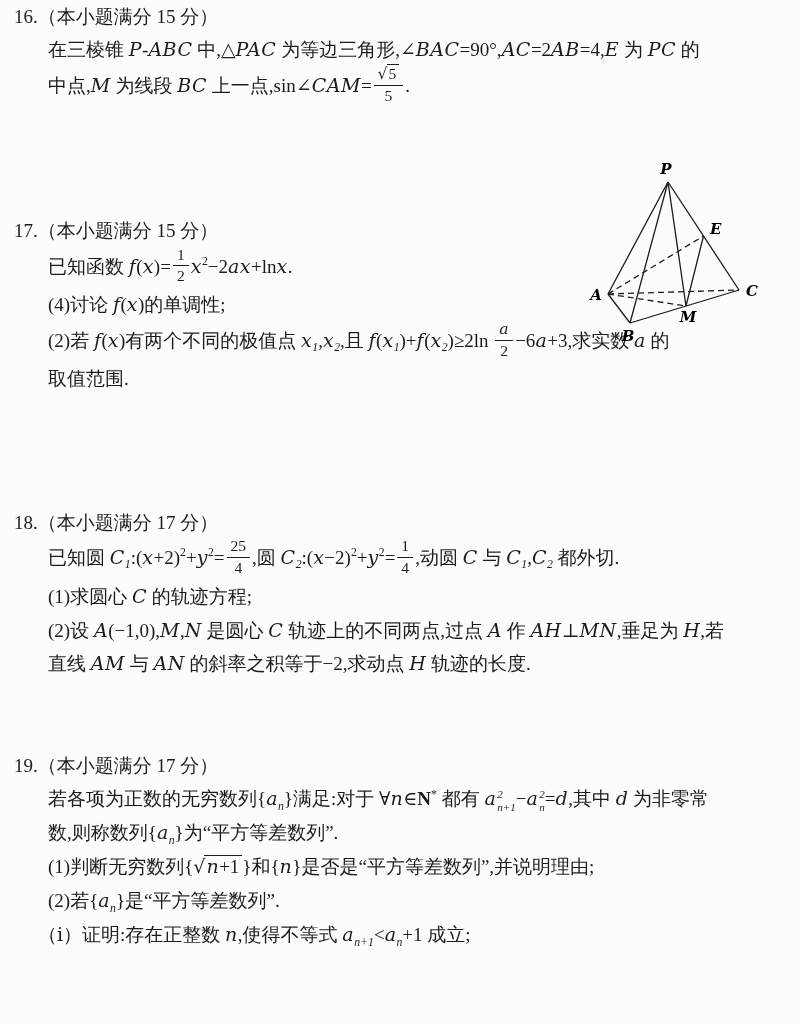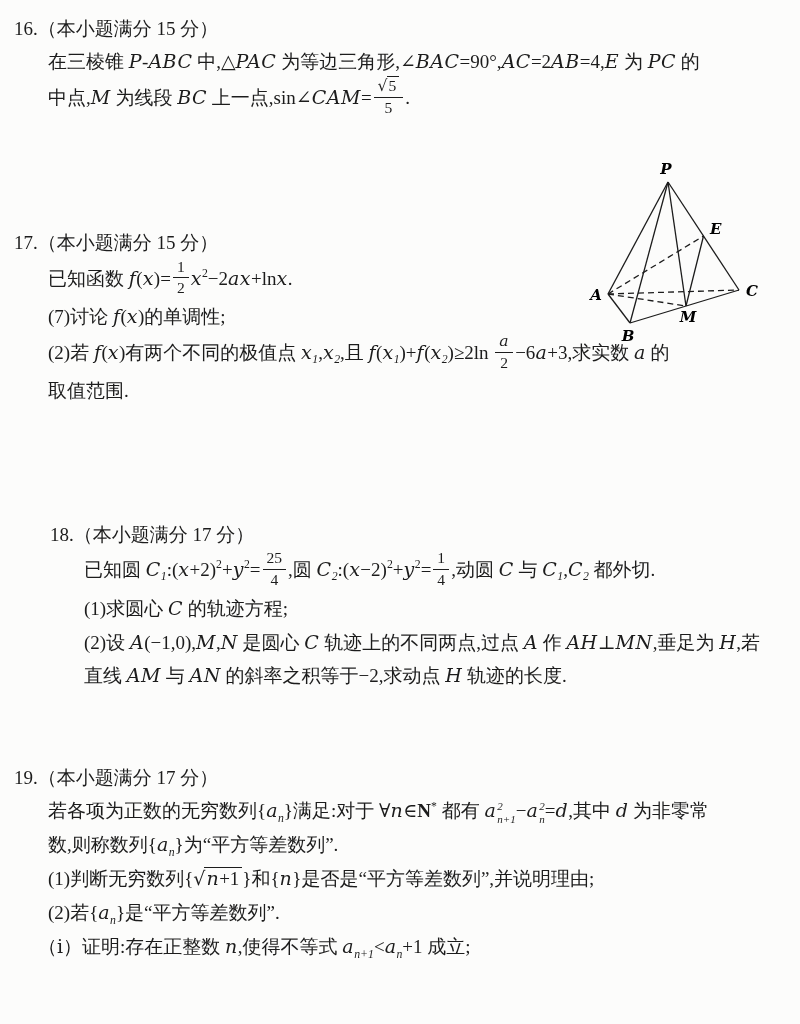--- a/index.html
+++ b/index.html
@@ -2,26 +2,26 @@
 <html><head>
 <meta charset="utf-8">
 <style>
   * { margin:0; padding:0; box-sizing:border-box; }
   html,body { width:800px; height:1024px; }
   body { background:#f6f6f4; }
   .page {
     position:relative; width:800px; height:1024px; overflow:hidden;
     background:#fcfcfb; color:#1c1c1c;
     font-family:"Liberation Serif","DejaVu Serif",serif;
-    font-size:19px; padding-top:12px;
+    font-size:19px; 
   }
   .question { }
   .question:nth-child(1){ margin-bottom:107px; }
   .question:nth-child(2){ margin-bottom:110px; }
-  .question:nth-child(3){ margin-bottom:68px;margin-left:36px; }
+  .question:nth-child(3){ margin-bottom:68px; }
   .q-header { margin-left:14px; line-height:1.75; white-space:nowrap; }
   .line { margin-left:48px; line-height:1.78; white-space:nowrap; }
   .line.indent { margin-left:38px; }
   .txt  { font-family:"Liberation Serif","DejaVu Serif",serif; }
   .math { font-style:italic; font-family:"DejaVu Serif","Liberation Serif",serif; letter-spacing:.5px; }
   .bold { font-weight:bold; }
   sup.sp { font-size:.62em; vertical-align:super; line-height:0; }
   sub.sb { font-size:.62em; vertical-align:sub; line-height:0; font-style:italic; }
   .frac { display:inline-block; vertical-align:middle; text-align:center;
           font-size:.82em; line-height:1.2; margin:0 2px; position:relative; top:-2px; }
@@ -46,21 +46,21 @@
 
   <div>
       <div class="question">
         <div class="q-header">16.（本小题满分 15 分）</div>
         <div class="line"><span class="txt">在三棱锥 </span><span class="math">P</span><span class="txt">-</span><span class="math">ABC</span><span class="txt"> 中,△</span><span class="math">PAC</span><span class="txt"> 为等边三角形,∠</span><span class="math">BAC</span><span class="txt">=90°,</span><span class="math">AC</span><span class="txt">=2</span><span class="math">AB</span><span class="txt">=4,</span><span class="math">E</span><span class="txt"> 为 </span><span class="math">PC</span><span class="txt"> 的</span></div>
         <div class="line"><span class="txt">中点,</span><span class="math">M</span><span class="txt"> 为线段 </span><span class="math">BC</span><span class="txt"> 上一点,sin∠</span><span class="math">CAM</span><span class="txt">=</span><span class="frac"><span class="num"><span class="sqrt"><span class="sqrt-sym">√</span><span class="sqrt-body"><span class="txt">5</span></span></span></span><span class="den"><span class="txt">5</span></span></span><span class="txt">.</span></div>
       </div>
       <div class="question">
         <div class="q-header">17.（本小题满分 15 分）</div>
         <div class="line"><span class="txt">已知函数 </span><span class="math">f</span><span class="txt">(</span><span class="math">x</span><span class="txt">)=</span><span class="frac"><span class="num"><span class="txt">1</span></span><span class="den"><span class="txt">2</span></span></span><span class="math">x</span><sup class="sp">2</sup><span class="txt">−2</span><span class="math">ax</span><span class="txt">+ln</span><span class="math">x</span><span class="txt">.</span></div>
-        <div class="line"><span class="txt">(7)讨论 </span><span class="math">f</span><span class="txt">(</span><span class="math">x</span><span class="txt">)的单调性;</span></div>
+        <div class="line"><span class="txt">(4)讨论 </span><span class="math">f</span><span class="txt">(</span><span class="math">x</span><span class="txt">)的单调性;</span></div>
         <div class="line"><span class="txt">(2)若 </span><span class="math">f</span><span class="txt">(</span><span class="math">x</span><span class="txt">)有两个不同的极值点 </span><span class="math">x</span><sub class="sb">1</sub><span class="txt">,</span><span class="math">x</span><sub class="sb">2</sub><span class="txt">,且 </span><span class="math">f</span><span class="txt">(</span><span class="math">x</span><sub class="sb">1</sub><span class="txt">)+</span><span class="math">f</span><span class="txt">(</span><span class="math">x</span><sub class="sb">2</sub><span class="txt">)≥2ln </span><span class="frac"><span class="num"><span class="math">a</span></span><span class="den"><span class="txt">2</span></span></span><span class="txt">−6</span><span class="math">a</span><span class="txt">+3,求实数 </span><span class="math">a</span><span class="txt"> 的</span></div>
         <div class="line"><span class="txt">取值范围.</span></div>
       </div>
       <div class="question">
         <div class="q-header">18.（本小题满分 17 分）</div>
         <div class="line"><span class="txt">已知圆 </span><span class="math">C</span><sub class="sb">1</sub><span class="txt">:(</span><span class="math">x</span><span class="txt">+2)</span><sup class="sp">2</sup><span class="txt">+</span><span class="math">y</span><sup class="sp">2</sup><span class="txt">=</span><span class="frac"><span class="num"><span class="txt">25</span></span><span class="den"><span class="txt">4</span></span></span><span class="txt">,圆 </span><span class="math">C</span><sub class="sb">2</sub><span class="txt">:(</span><span class="math">x</span><span class="txt">−2)</span><sup class="sp">2</sup><span class="txt">+</span><span class="math">y</span><sup class="sp">2</sup><span class="txt">=</span><span class="frac"><span class="num"><span class="txt">1</span></span><span class="den"><span class="txt">4</span></span></span><span class="txt">,动圆 </span><span class="math">C</span><span class="txt"> 与 </span><span class="math">C</span><sub class="sb">1</sub><span class="txt">,</span><span class="math">C</span><sub class="sb">2</sub><span class="txt"> 都外切.</span></div>
         <div class="line"><span class="txt">(1)求圆心 </span><span class="math">C</span><span class="txt"> 的轨迹方程;</span></div>
         <div class="line"><span class="txt">(2)设 </span><span class="math">A</span><span class="txt">(−1,0),</span><span class="math">M</span><span class="txt">,</span><span class="math">N</span><span class="txt"> 是圆心 </span><span class="math">C</span><span class="txt"> 轨迹上的不同两点,过点 </span><span class="math">A</span><span class="txt"> 作 </span><span class="math">AH</span><span class="txt">⊥</span><span class="math">MN</span><span class="txt">,垂足为 </span><span class="math">H</span><span class="txt">,若</span></div>
         <div class="line"><span class="txt">直线 </span><span class="math">AM</span><span class="txt"> 与 </span><span class="math">AN</span><span class="txt"> 的斜率之积等于−2,求动点 </span><span class="math">H</span><span class="txt"> 轨迹的长度.</span></div>
       </div>

